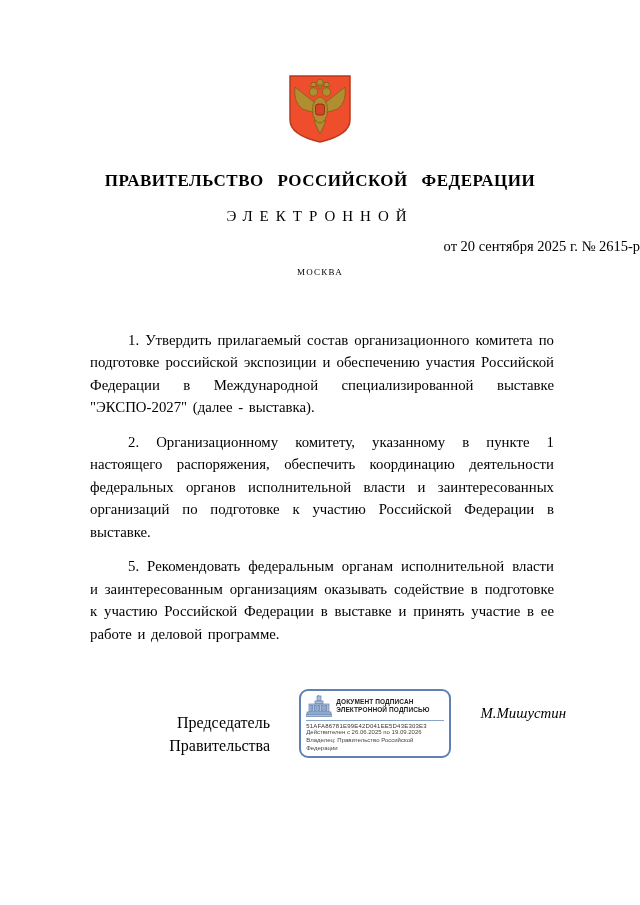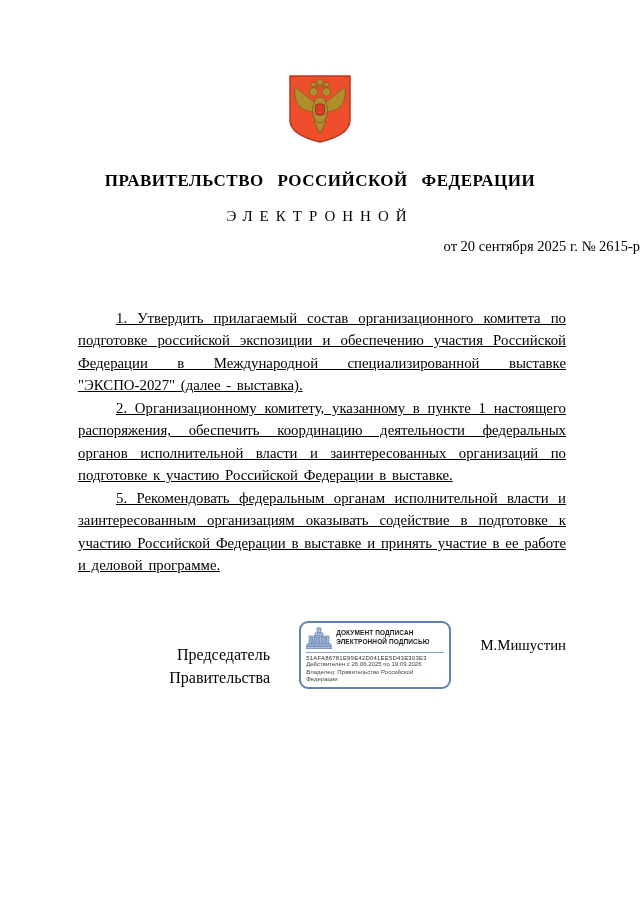--- a/index.html
+++ b/index.html
@@ -58,24 +58,23 @@
   }
 
   
   .body-text {
     margin: 52px 74px 0 78px;
     font-size: 14.8px;
     line-height: 1.52;
     text-align: justify;
   }
   .body-text p {
-    margin: 0;
+    margin: 12px;
     text-indent: 38px;
     word-spacing: 2px;
-    text-decoration: underline;
   }
 
   
   .sig-row {
     margin: 44px 74px 0 78px;
     display: flex;
     align-items: flex-start;
   }
   .signer-title {
     width: 192px;
@@ -124,20 +123,21 @@
   .stamp-valid, .stamp-owner {
     font-size: 6px;
     color: #444;
     line-height: 1.3;
   }
   .signer-name {
     margin-left: auto;
     font-size: 14.8px;
     padding-top: 16px;
     white-space: nowrap;
+    font-style: italic;
   }
 </style>
 </head>
 <body>
 
 <div class="page">
 
   <div class="emblem-wrap">
     <svg width="64" height="70" viewBox="0 0 64 70">
       <path d="M2,2 H62 V46 Q62 61 32 68 Q2 61 2 46 Z" fill="#ee4e2c" stroke="#b93a1d" stroke-width="1.5"></path>
@@ -153,20 +153,21 @@
         <circle cx="32" cy="8.5" r="3.2"></circle>
         <path d="M31,11 h2 v4 h-2 Z"></path>
       </g>
       <rect x="27.5" y="30" width="9" height="11" rx="2.5" fill="#d94026" stroke="#7a2212" stroke-width="0.7"></rect>
     </svg>
   </div>
 
   <div class="gov-title">ПРАВИТЕЛЬСТВО РОССИЙСКОЙ ФЕДЕРАЦИИ</div>
   <div class="doc-type">ЭЛЕКТРОННОЙ</div>
   <div class="date-line">от 20 сентября 2025 г. № 2615-р</div>
+  <div class="city-line">МОСКВА</div>
 
   <div class="body-text">
     <p>1. Утвердить прилагаемый состав организационного комитета по подготовке российской экспозиции и обеспечению участия Российской Федерации в Международной специализированной выставке "ЭКСПО-2027" (далее - выставка).</p>
     <p>2. Организационному комитету, указанному в пункте 1 настоящего распоряжения, обеспечить координацию деятельности федеральных органов исполнительной власти и заинтересованных организаций по подготовке к участию Российской Федерации в выставке.</p>
     <p>5. Рекомендовать федеральным органам исполнительной власти и заинтересованным организациям оказывать содействие в подготовке к участию Российской Федерации в выставке и принять участие в ее работе и деловой программе.</p>
   </div>
 
   <div class="sig-row">
 
     <div class="signer-title">

